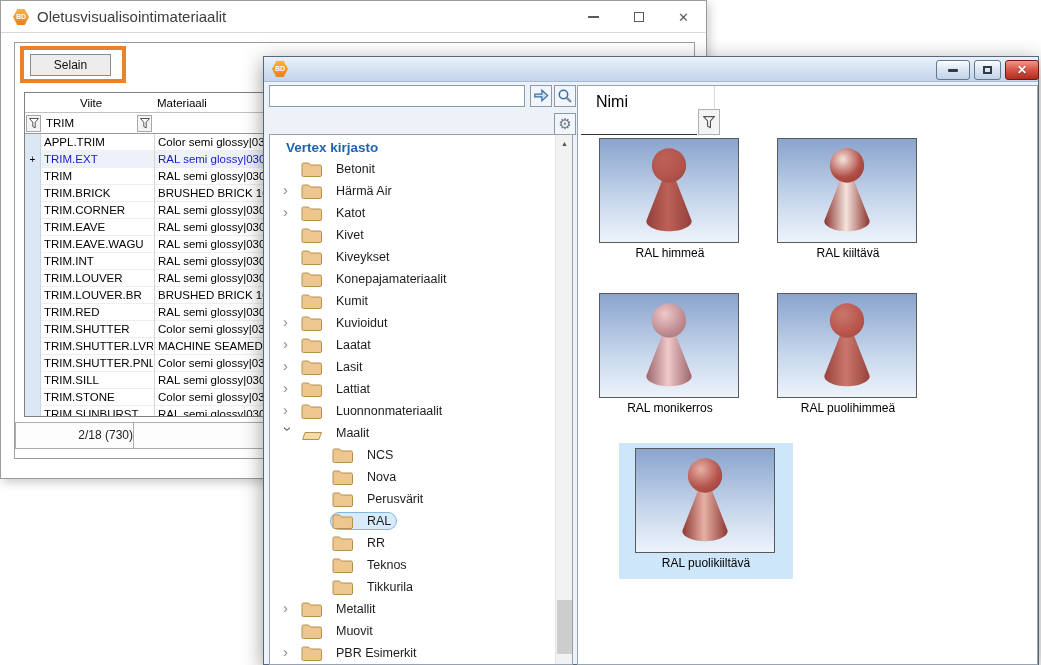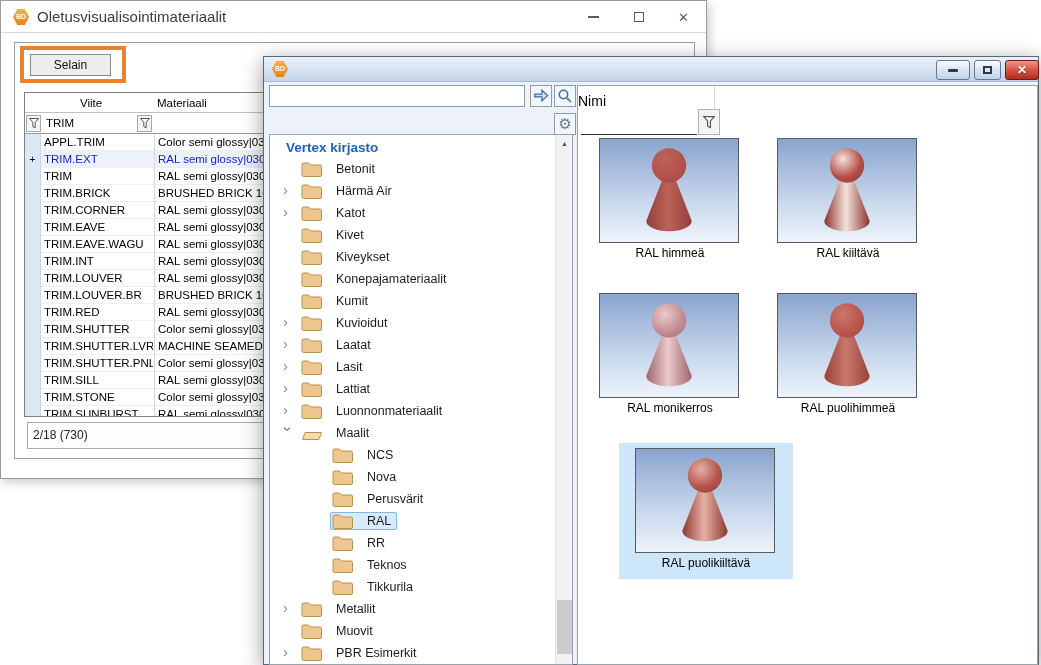--- a/index.html
+++ b/index.html
@@ -42,22 +42,22 @@
   .t-row { position:relative; height:17px; line-height:17px; }
   .t-row .t-gut { position:absolute; left:0; top:0; width:16px; height:17px; background:#dce7f5;
                   border-right:1px solid #c9d4e4; text-align:center; font-size:10px; color:#000; }
   .t-row .t-viite { position:absolute; left:17px; width:111px; padding-left:2px; white-space:nowrap; overflow:hidden; }
   .t-row .t-mat { position:absolute; left:129px; right:0; padding-left:3px; white-space:nowrap; overflow:hidden;
                   border-left:1px solid #d6d6d6; }
   .t-row { border-bottom:1px solid #efefef; }
   .t-row.sel { background:#edf2fa; }
   .t-row.sel .t-viite, .t-row.sel .t-mat { color:#1a1ac8; }
 
-  .status-box1 { position:absolute; left:12px; top:379px; width:119px; height:27px; border:1px solid #ababab;
-                 font-size:12px; color:#222; line-height:25px; padding-left:5px; background:#fdfdfd; }
+  .status-box1 { position:absolute; left:0; top:379px; width:119px; height:27px; border:1px solid #ababab;
+                 font-size:12px; color:#222; line-height:25px; padding-left:5px; background:#fdfdfd;text-align:right; }
   .status-box2 { position:absolute; left:119px; top:379px; width:560px; height:27px; border:1px solid #ababab;
                  border-left:none; background:#fdfdfd; }
 
   
   .front-win { position:absolute; left:263px; top:56px; width:776px; height:609px; background:#edf2f9;
                border:1px solid #56687c; box-shadow:0 5px 20px rgba(0,0,0,.4); }
   .f-title { position:absolute; left:0; top:0; right:0; height:25px;
              background:linear-gradient(180deg,#eaf1fa 0%,#d8e4f3 45%,#c3d4ea 100%);
              border-bottom:1px solid #a8bace; }
   .f-title .bd-logo { left:8px; top:4px; }
@@ -82,31 +82,31 @@
 
   .tree-panel { position:absolute; left:5px; top:77px; width:304px; height:531px; background:#fff;
                 border:1px solid #98a2ac; overflow:hidden; }
   .tree-title { position:absolute; left:16px; top:5px; font-size:13.5px; font-weight:bold; color:#1e63b0; }
   .tree-items { position:absolute; left:0; top:23px; right:17px; }
   .tree-row { position:relative; height:22px; display:flex; align-items:center; }
   .tree-row .exp { position:absolute; left:13px; width:12px; font-size:15px; color:#8a8a8a; line-height:1; top:2px; }
   .tree-row .exp.open { transform:rotate(90deg); color:#555; top:3px; left:12px; }
   .tree-row .node { position:absolute; left:29px; display:flex; align-items:center; gap:14px; padding:1px 6px 1px 2px; }
   .tree-row.lv1 .node { left:60px; }
-  .tree-row.sel .node { background:#d7ebfc; border:1px solid #84b6df; border-radius:2px; padding:0 5px 0 1px; }
+  .tree-row.sel .node { background:#d7ebfc; border:1px solid #84b6df; border-radius:9px; padding:0 5px 0 1px; }
   .tree-row .lbl { font-size:12.5px; color:#1c1c1c; white-space:nowrap; }
 
   .tree-scroll { position:absolute; right:0; top:0; bottom:0; width:17px; background:#f2f2f2; border-left:1px solid #e4e4e4; }
   .scroll-up { position:absolute; top:0; left:0; width:17px; height:17px; display:flex; align-items:center; justify-content:center;
                font-size:7px; color:#505050; background:#f2f2f2; }
   .scroll-thumb { position:absolute; left:1px; width:15px; top:465px; height:54px; background:#cdcdcd; }
 
   .list-panel { position:absolute; left:313px; top:28px; width:461px; height:580px; background:#fff;
                 border:1px solid #9aa4ae; overflow:hidden; }
-  .nimi-hdr { position:absolute; left:0; top:7px; font-size:14px; color:#000; }
+  .nimi-hdr { position:absolute; left:18px; top:7px; font-size:16px; color:#000; }
   .col-sep { position:absolute; left:136px; top:0; width:1px; height:50px; background:#d9d9d9; }
   .nimi-filter-line { position:absolute; left:3px; top:48px; width:116px; height:1px; background:#333; }
   .nimi-funnel { position:absolute; left:120px; top:23px; width:22px; height:26px; background:#f4f4f4;
                  border:1px solid #b0b0b0; display:flex; align-items:center; justify-content:center; }
 
   .thumb-cell { position:absolute; width:174px; height:136px; }
   .thumb-cell.sel { background:#cde6fa; }
   .thumb-box { position:absolute; left:16px; top:5px; width:140px; height:105px; border:1px solid #5a5a5a;
                background:linear-gradient(180deg,#8aa4ce 0%,#c6d6eb 58%,#edf3fb 100%); }
   .thumb-box svg { display:block; width:100%; height:100%; }

